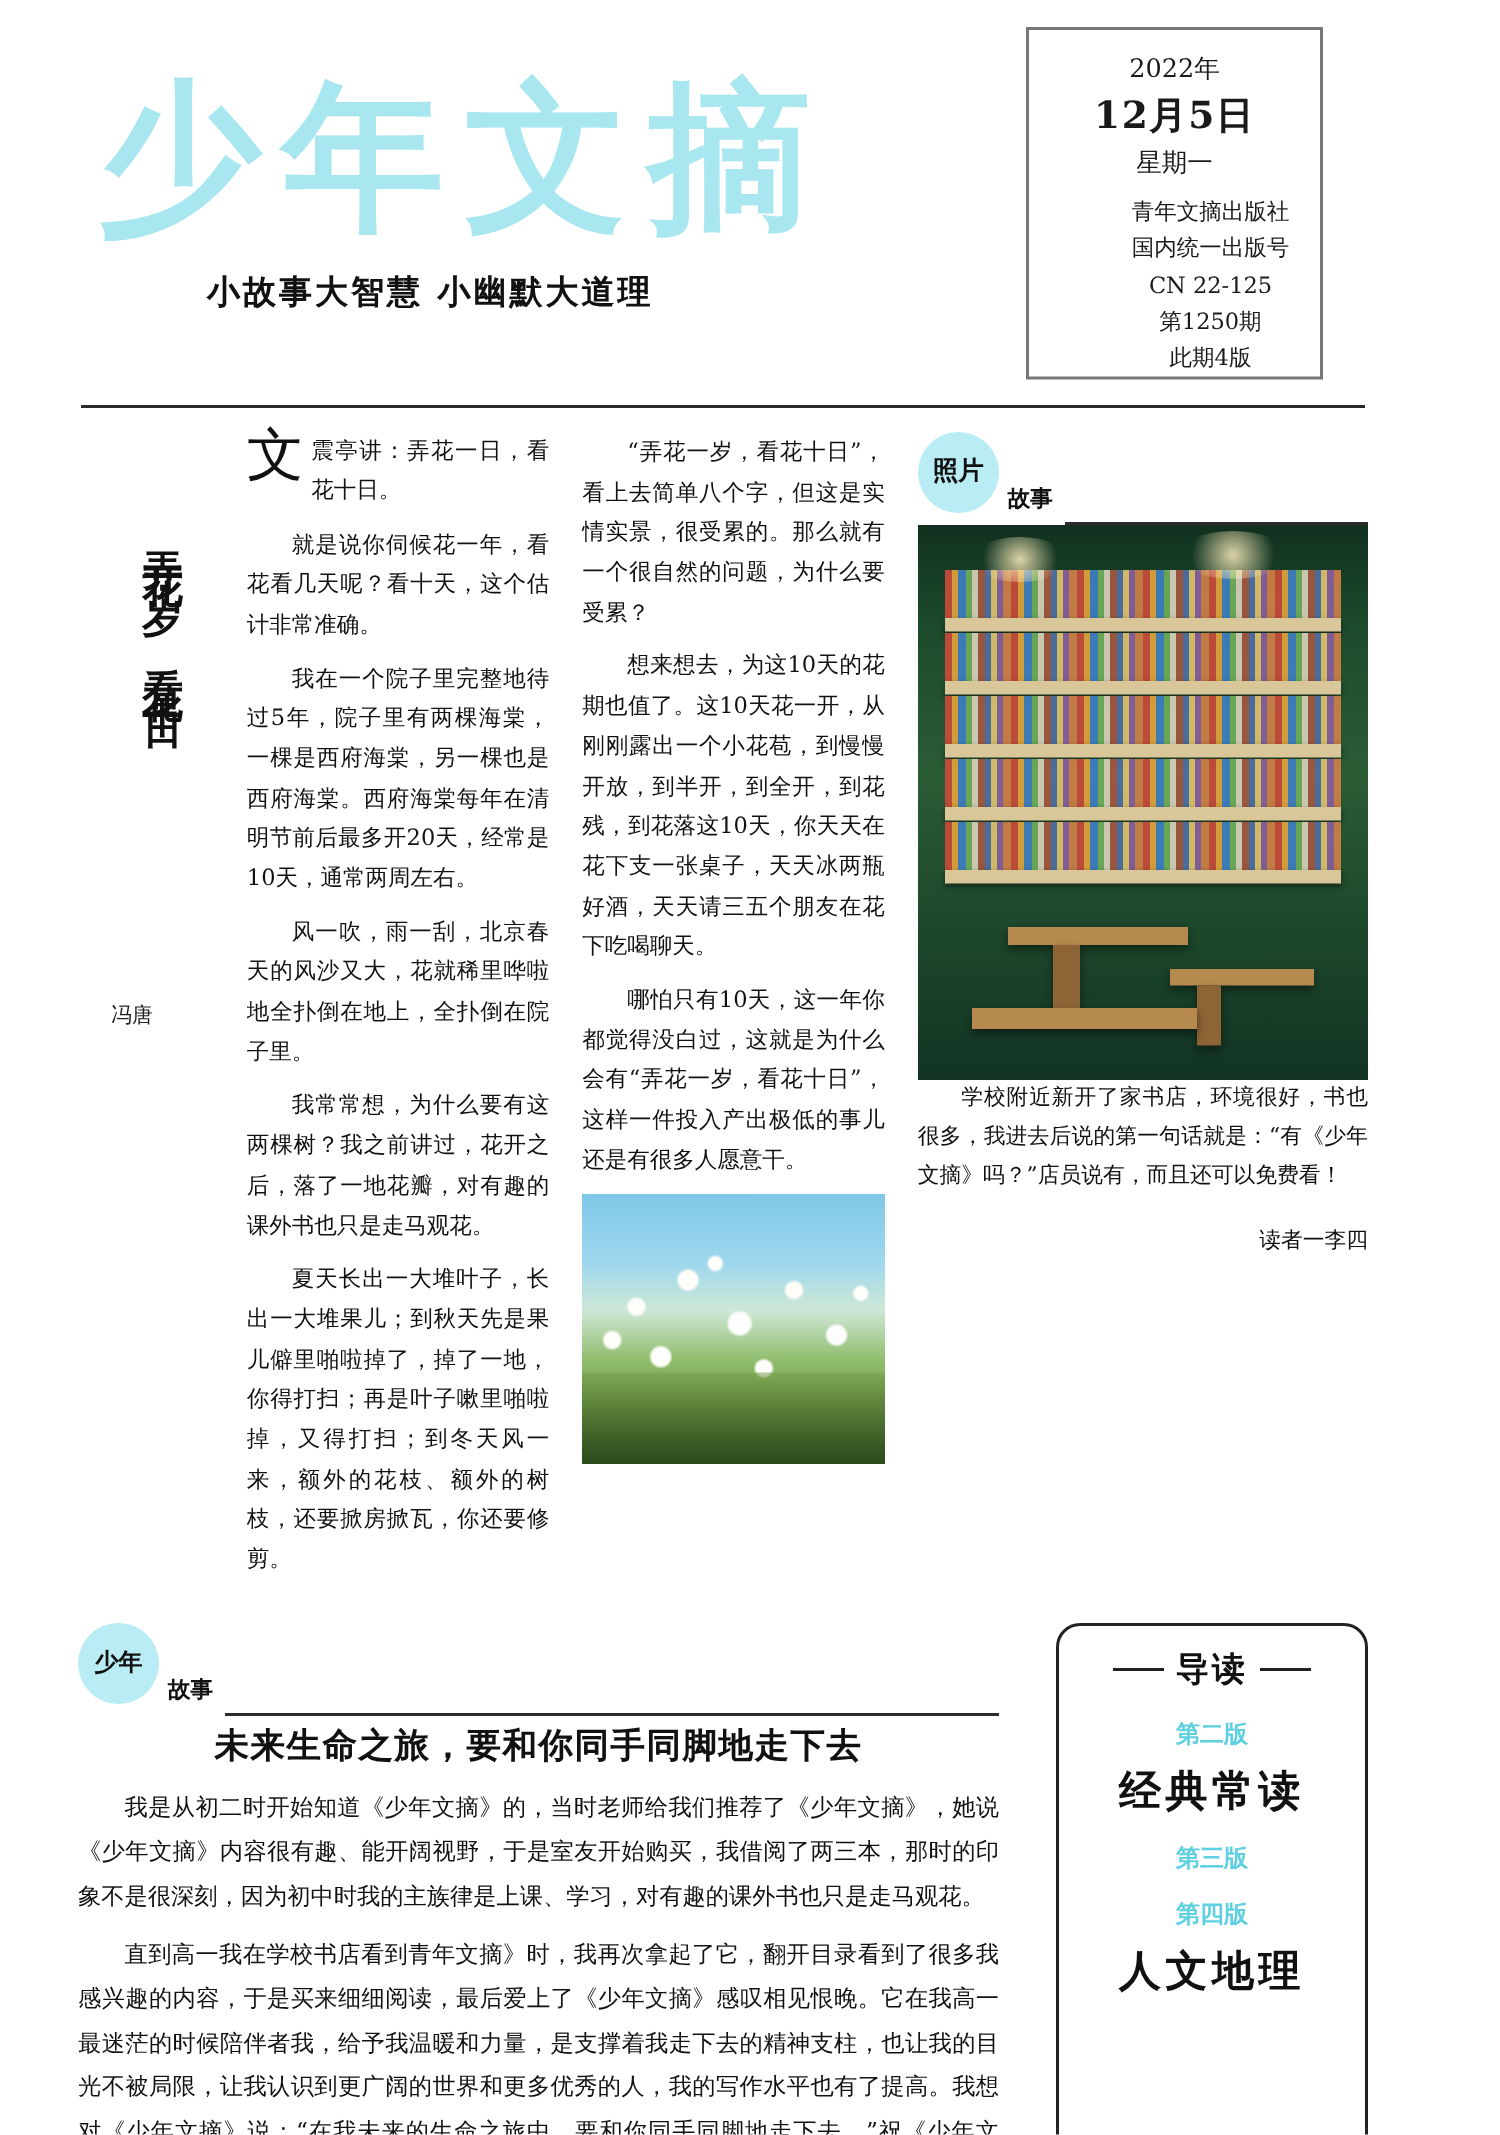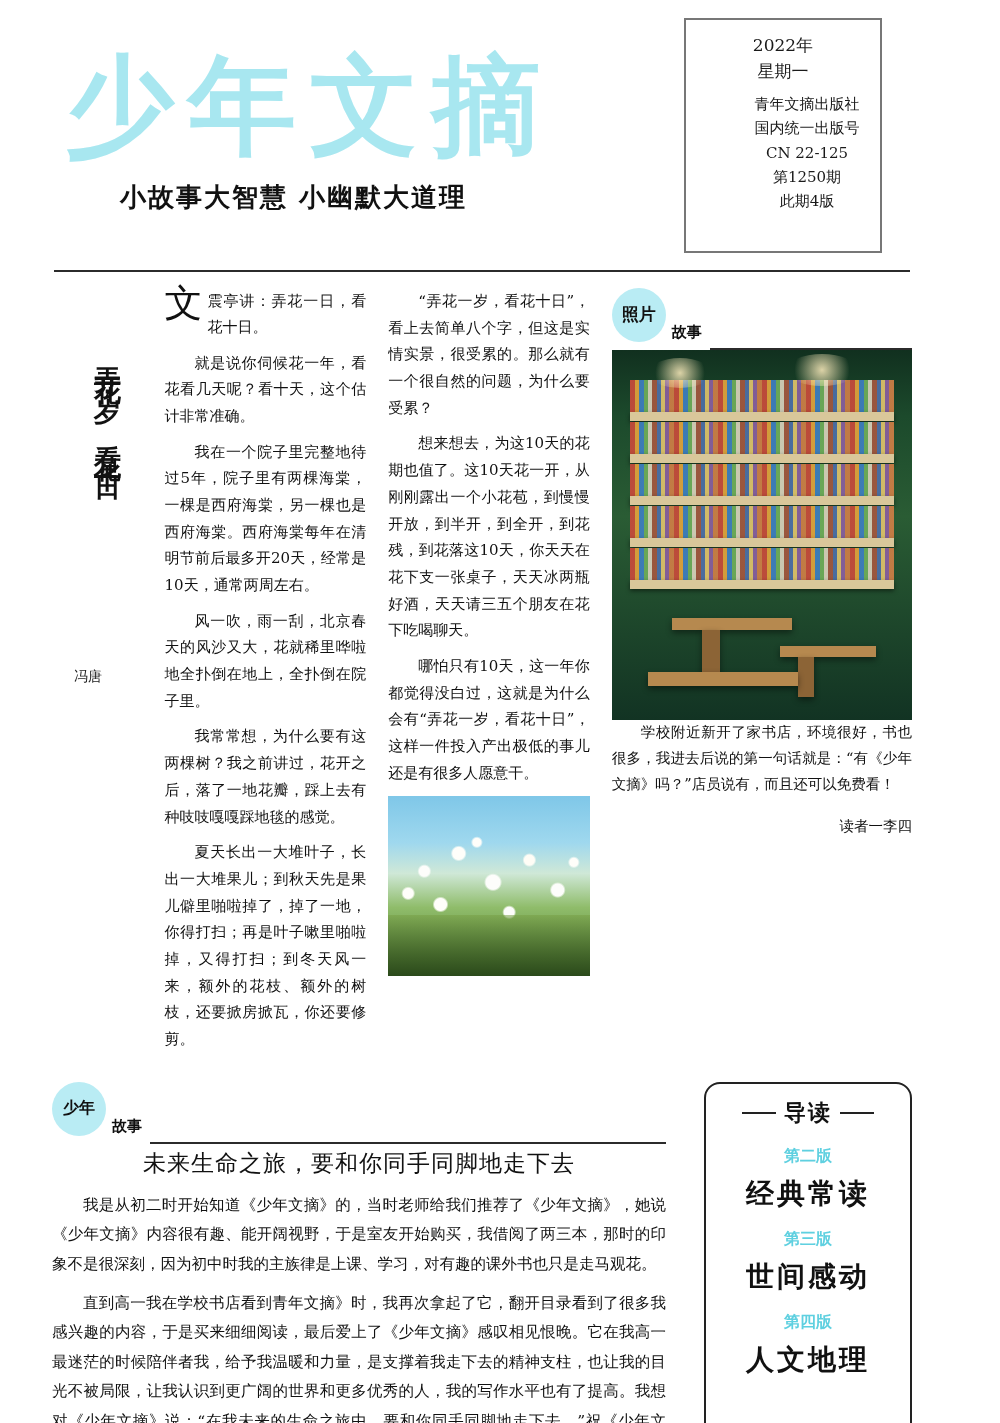--- a/index.html
+++ b/index.html
@@ -35,25 +35,25 @@
     font-family: "DejaVu Sans", sans-serif;
     font-weight: bold;
     font-size: 108px;
     letter-spacing: 14px;
     color: #a8e7f0;
     line-height: 1;
     white-space: nowrap;
   }
   .masthead-sub {
     position: absolute;
-    left: 68px;
+    left: 86px;
     top: 180px;
     font-family: "DejaVu Serif", serif;
     font-weight: bold;
-    font-size: 26px;
+    font-size: 22px;
     letter-spacing: 2px;
     color: #111;
     white-space: nowrap;
   }
   .issue-box {
     position: absolute;
     right: 30px;
     top: 18px;
     width: 198px;
     height: 235px;
@@ -265,21 +265,21 @@
   .lower {
     display: flex;
     margin-top: 20px;
   }
   .lower-left { width: 620px; }
   .lower-right { width: 210px; margin-left: 38px; }
 
   .story-title {
     text-align: center;
     font-family: "DejaVu Serif", serif;
-    font-weight: normal;
+    font-weight: bold;
     font-size: 23px;
     margin: 12px 0 12px 0;
     letter-spacing: 1px;
   }
   p.story {
     font-size: 15.5px;
     line-height: 1.9;
     text-align: justify;
     text-indent: 2em;
     margin: 0 0 10px 0;
@@ -337,20 +337,21 @@
 <body>
 
 <div class="page">
 
   <div class="masthead">
     <div class="masthead-title">少年文摘</div>
     <div class="masthead-sub">小故事大智慧 小幽默大道理</div>
 
     <div class="issue-box">
       <div class="year">2022年</div>
+      <div class="date">12月5日</div>
       <div class="week">星期一</div>
       <div class="line">青年文摘出版社</div>
       <div class="line">国内统一出版号</div>
       <div class="line">CN 22-125</div>
       <div class="line">第1250期</div>
       <div class="line">此期4版</div>
     </div>
   </div>
 
   <div class="rule"></div>
@@ -362,21 +363,21 @@
       <div class="vauthor">冯唐</div>
     </div>
 
     <div class="col-a">
       <p class="dropcap-para">
         <span class="dropcap">文</span><span>震亭讲：弄花一日，看花十日。</span>
       </p>
       <p class="body">就是说你伺候花一年，看花看几天呢？看十天，这个估计非常准确。</p>
       <p class="body">我在一个院子里完整地待过5年，院子里有两棵海棠，一棵是西府海棠，另一棵也是西府海棠。西府海棠每年在清明节前后最多开20天，经常是10天，通常两周左右。</p>
       <p class="body">风一吹，雨一刮，北京春天的风沙又大，花就稀里哗啦地全扑倒在地上，全扑倒在院子里。</p>
-      <p class="body">我常常想，为什么要有这两棵树？我之前讲过，花开之后，落了一地花瓣，踩上去有种吱吱嘎嘎踩地毯的感觉。</p>
+      <p class="body">我常常想，为什么要有这两棵树？我之前讲过，花开之后，落了一地花瓣，对有趣的课外书也只是走马观花。</p>
       <p class="body">夏天长出一大堆叶子，长出一大堆果儿；到秋天先是果儿僻里啪啦掉了，掉了一地，你得打扫；再是叶子嗽里啪啦掉，又得打扫；到冬天风一来，额外的花枝、额外的树枝，还要掀房掀瓦，你还要修剪。</p>
     </div>
 
     <div class="col-b">
       <p class="body">“弄花一岁，看花十日”，看上去简单八个字，但这是实情实景，很受累的。那么就有一个很自然的问题，为什么要受累？</p>
       <p class="body">想来想去，为这10天的花期也值了。这10天花一开，从刚刚露出一个小花苞，到慢慢开放，到半开，到全开，到花残，到花落这10天，你天天在花下支一张桌子，天天冰两瓶好酒，天天请三五个朋友在花下吃喝聊天。</p>
       <p class="body">哪怕只有10天，这一年你都觉得没白过，这就是为什么会有“弄花一岁，看花十日”，这样一件投入产出极低的事儿还是有很多人愿意干。</p>
       <div class="photo photo-a"></div>
     </div>
 
@@ -437,21 +438,20 @@
           <span class="htext">导读</span>
           <span class="hline"></span>
         </div>
 
         <div class="guide-item">
           <div class="num">第二版</div>
           <div class="name">经典常读</div>
         </div>
         <div class="guide-item">
           <div class="num">第三版</div>
-          <div class="name">世间感动</div>
         </div>
         <div class="guide-item">
           <div class="num">第四版</div>
           <div class="name">人文地理</div>
         </div>
       </div>
     </div>
   </div>
 </div>
 

